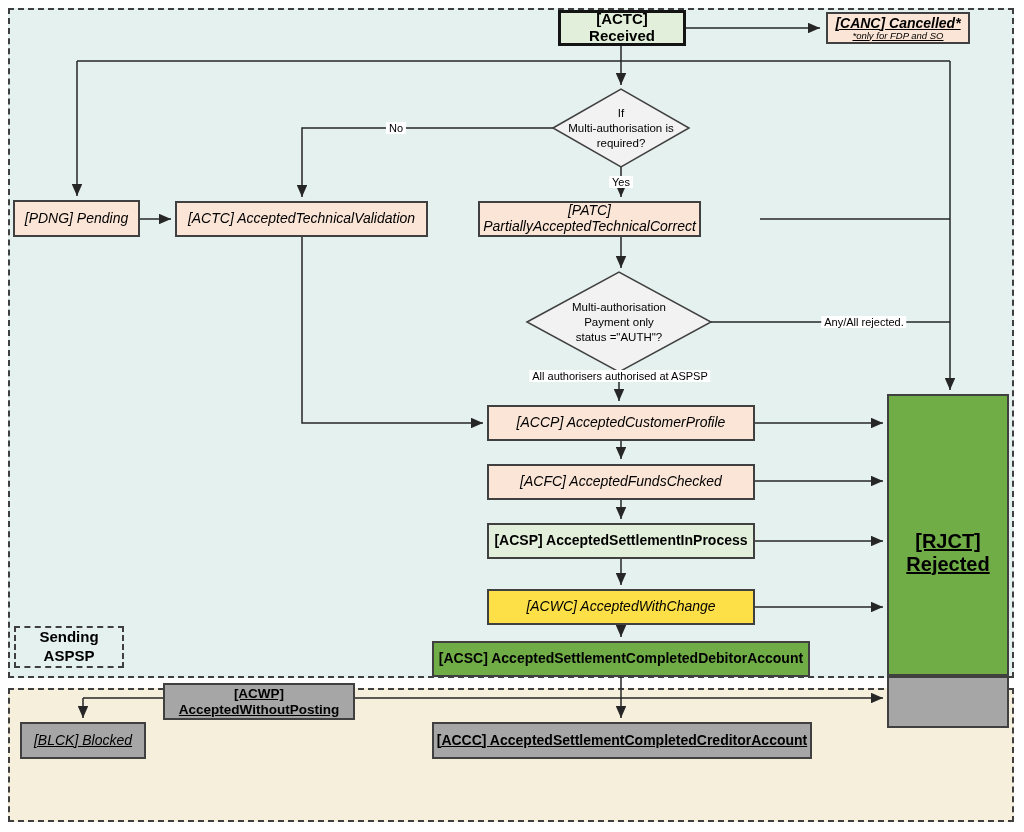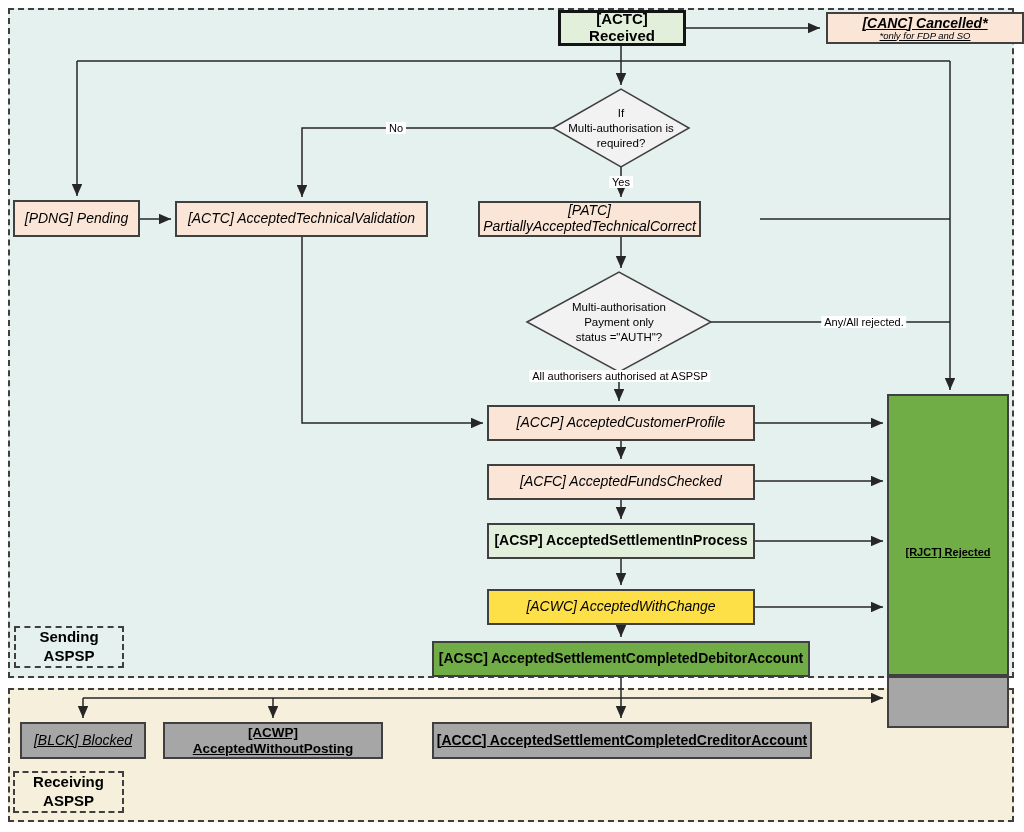--- a/index.html
+++ b/index.html
@@ -86,47 +86,45 @@
 Payment only
 status ="AUTH"?</div>
 
   <div class="elabel" style="left:396px;top:128px;">No</div>
   <div class="elabel" style="left:621px;top:182px;">Yes</div>
   <div class="elabel" style="left:864px;top:322px;">Any/All rejected.</div>
   <div class="elabel" style="left:620px;top:376px;font-weight:400;text-align:center;">All authorisers authorised at ASPSP</div>
 
   <div class="box lgreen bd" id="node-rcvd" style="left:558px;top:10px;width:128px;height:36px;">[ACTC] Received</div>
 
-  <div class="box peach" id="node-canc" style="left:826px;top:12px;width:198px;height:32px;">
+  <div class="box peach" id="node-canc" style="left:826px;top:12px;width:144px;height:32px;">
     <span class="it bd un">[CANC] Cancelled*</span>
     <span class="it un" id="canc-note">*only for FDP and SO</span>
   </div>
 
   <div class="box peach it" style="left:13px;top:200px;width:127px;height:37px;">[PDNG] Pending</div>
 
   <div class="box peach it" style="left:175px;top:201px;width:253px;height:36px;">[ACTC] AcceptedTechnicalValidation</div>
 
   <div class="box peach it" style="left:478px;top:201px;width:223px;height:36px;">[PATC] PartiallyAcceptedTechnicalCorrect</div>
 
   <div class="box peach it" style="left:487px;top:405px;width:268px;height:36px;">[ACCP] AcceptedCustomerProfile</div>
 
   <div class="box peach it" style="left:487px;top:464px;width:268px;height:36px;">[ACFC] AcceptedFundsChecked</div>
 
   <div class="box lgreen bd" style="left:487px;top:523px;width:268px;height:36px;">[ACSP] AcceptedSettlementInProcess</div>
 
   <div class="box orange it" style="left:487px;top:589px;width:268px;height:36px;">[ACWC] AcceptedWithChange</div>
 
   <div class="box green bd" style="left:432px;top:641px;width:378px;height:36px;">[ACSC] AcceptedSettlementCompletedDebitorAccount</div>
 
-  <div class="box green bd un" id="node-rjct" style="left:887px;top:394px;width:122px;height:282px;font-size:11px;">[RJCT] Rejected</div>
+  <div class="box green bd un" id="node-rjct" style="left:887px;top:394px;width:122px;height:282px;font-size:20px;">[RJCT] Rejected</div>
   <div class="box grayb" style="left:887px;top:676px;width:122px;height:52px;"></div>
 
   <div class="box grayb it un" style="left:20px;top:722px;width:126px;height:37px;">[BLCK] Blocked</div>
 
-  <div class="box grayb bd un" style="left:163px;top:722px;width:220px;height:37px;font-size:13.5px;">[ACWP] AcceptedWithoutPosting</div>
+  <div class="box grayb bd un" style="left:163px;top:683px;width:192px;height:37px;font-size:13.5px;">[ACWP] AcceptedWithoutPosting</div>
 
   <div class="box grayb bd un" style="left:432px;top:722px;width:380px;height:37px;">[ACCC] AcceptedSettlementCompletedCreditorAccount</div>
 
   <div class="tag" style="left:14px;top:626px;width:110px;height:42px;">Sending ASPSP</div>
-  <div class="tag" style="left:13px;top:771px;width:111px;height:42px;">Receiving
-ASPSP</div>
 
 </div>
 
 </body></html>

